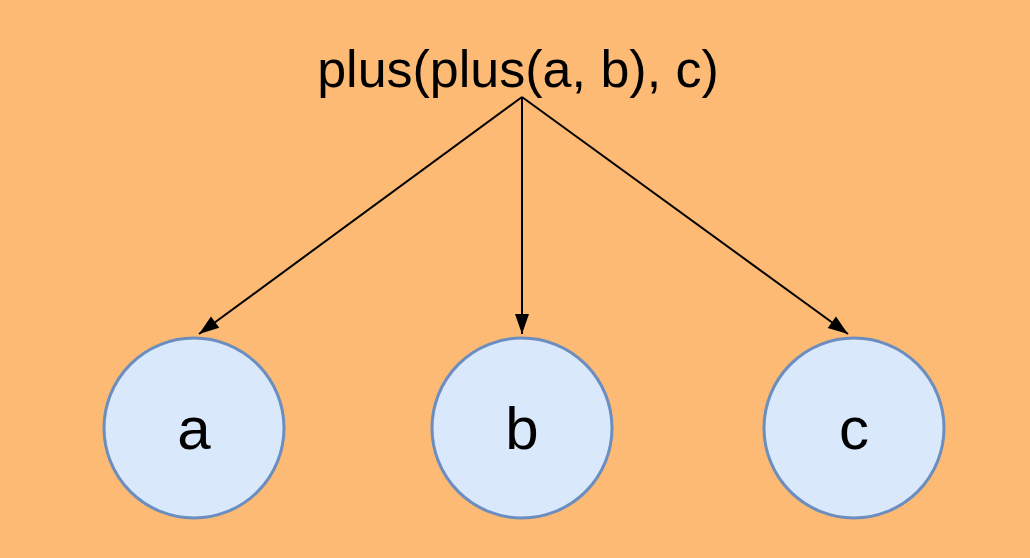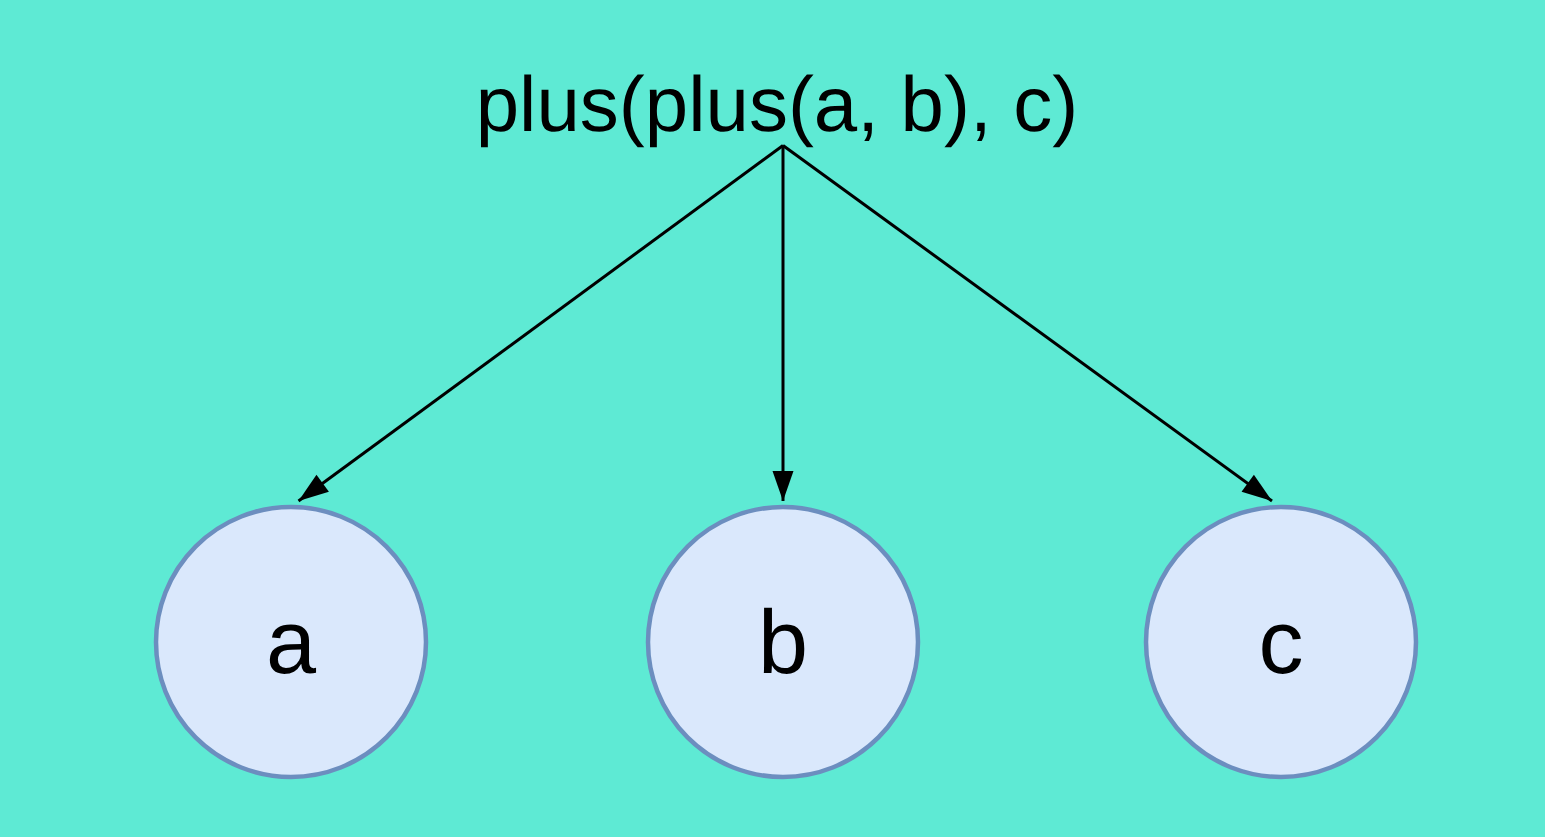--- a/index.html
+++ b/index.html
@@ -4,21 +4,21 @@
 <style>
   html, body {
     margin: 0;
     padding: 0;
     background: #ffffff;
   }
   .canvas {
     position: relative;
     width: 1030px;
     height: 558px;
-    background: #5eead4;
+    background: #fdba74;
     overflow: hidden;
     font-family: "Liberation Sans", sans-serif;
   }
   svg { display: block; }
   .expr-text {
     font-family: "Liberation Sans", sans-serif;
     font-size: 52px;
   }
   .node-text {
     font-family: "Liberation Sans", sans-serif;

